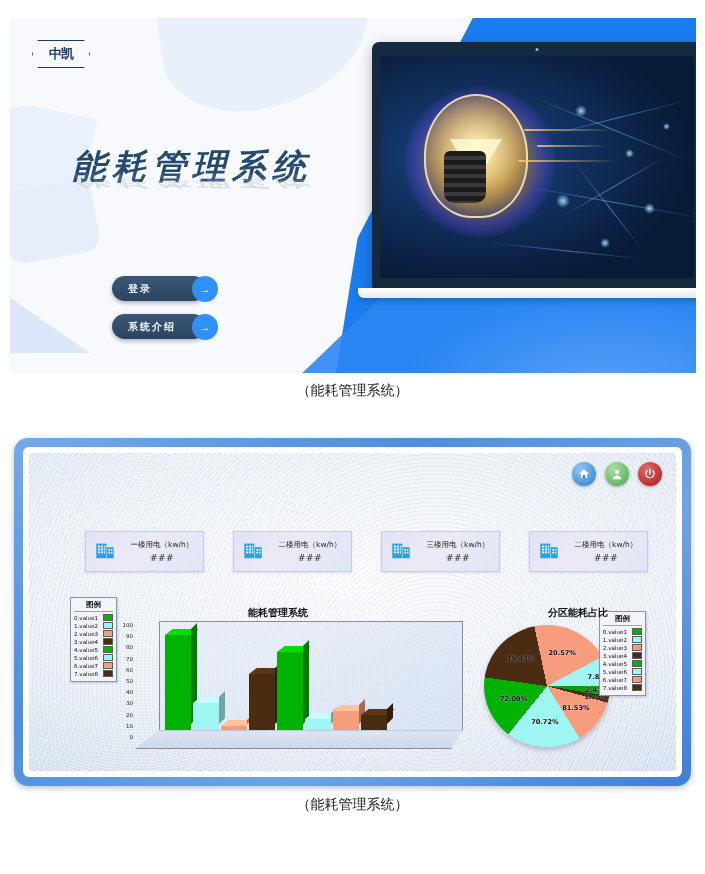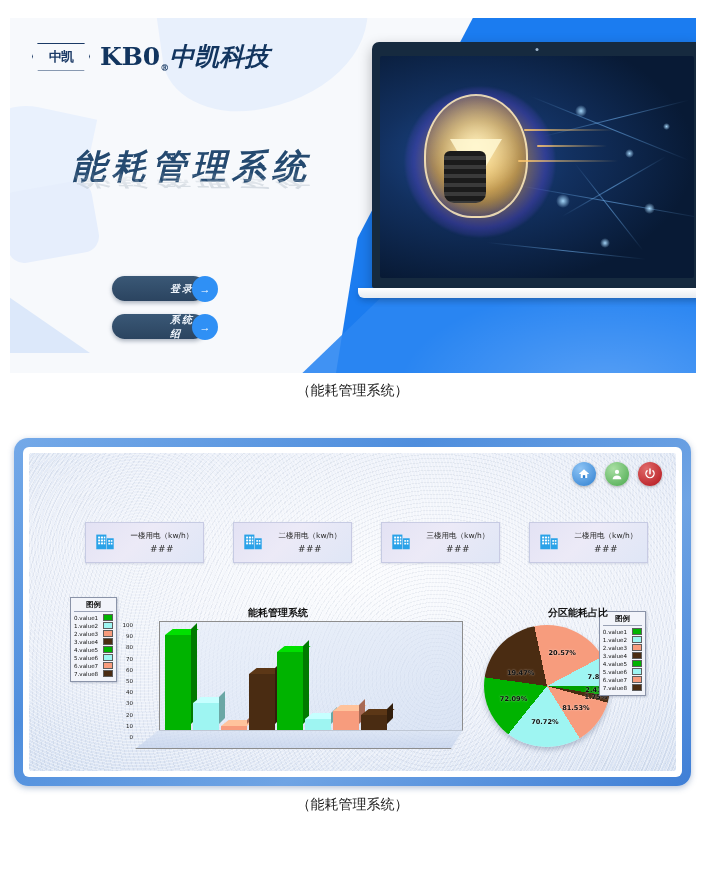--- a/index.html
+++ b/index.html
@@ -118,22 +118,20 @@
     border-radius: 14px;
     background: linear-gradient(180deg, #3a5876, #2b4460);
     box-shadow: 0 2px 4px rgba(20,40,70,.35);
     display: flex; align-items: center; padding-left: 16px;
     margin-bottom: 13px;
     cursor: pointer;
   }
   .pill-label {
     color: #eef4fb; font-size: 10px; font-weight: bold;
     font-family: "DejaVu Sans", sans-serif; letter-spacing: 2px;
-    font-style: italic;
-    margin-left: 42px;
   }
   .pill-arrow {
     position: absolute; right: -12px; top: 50%; transform: translateY(-50%);
     width: 26px; height: 26px; border-radius: 50%;
     background: #2f90f5;
     display: flex; align-items: center; justify-content: center;
     color: #ffffff; font-size: 11px;
   }
 
   
@@ -247,21 +245,21 @@
     display: flex; align-items: center; justify-content: center;
     box-shadow: 0 1px 3px rgba(0,0,0,.3);
     cursor: pointer;
   }
   .tb-home { background: radial-gradient(circle at 35% 28%, #8ec4f5, #2f7fd0); }
   .tb-user { background: radial-gradient(circle at 35% 28%, #a9dfa4, #49a84c); }
   .tb-power{ background: radial-gradient(circle at 35% 28%, #e06a6a, #b3131a); }
 
   
   .kpi-row {
-    position: absolute; left: 56px; top: 69px;
+    position: absolute; left: 56px; top: 78px;
     display: flex; gap: 29px; z-index: 8;
   }
   .kpi-card {
     width: 119px; height: 41px;
     background: linear-gradient(135deg, #e3e2f4 0%, #eceaf7 45%, #dfe6f6 100%);
     border: 1px solid rgba(180,185,215,.6);
     display: flex; align-items: center; gap: 5px;
     padding-left: 8px;
     box-shadow: 0 1px 2px rgba(90,100,140,.18);
   }
@@ -377,21 +375,20 @@
     <div class="blob blob-left2"></div>
     <div class="blob blob-left3"></div>
     <div class="bluediag"></div>
     <div class="bluediag2"></div>
     <div class="bluesoft"></div>
 
     <div class="logo-row">
       <div class="logo-mark">
         <span>中凯</span>
       </div>
-      <div class="logo-text"><span>KB0</span><span class="reg">®</span><span class="cn">中凯科技</span></div>
     </div>
 
     <div class="hero-title-box">
       <div class="hero-title">能耗管理系统</div>
       <div class="hero-title-ref">能耗管理系统</div>
     </div>
 
     <div class="btn-stack">
       <div class="pill">
         <span class="pill-label">登录</span>
@@ -708,21 +705,21 @@
         <div class="pie-wrap">
           <div class="pie" id="pie" style="background: conic-gradient(from -12deg, rgb(247, 156, 125) 0deg, rgb(247, 156, 125) 74.052deg, rgb(158, 245, 242) 74.052deg, rgb(158, 245, 242) 102.42deg, rgb(0, 160, 0) 102.42deg, rgb(0, 160, 0) 111.096deg, rgb(74, 44, 18) 111.096deg, rgb(74, 44, 18) 117.396deg, rgb(247, 156, 125) 117.396deg, rgb(247, 156, 125) 159.948deg, rgb(158, 245, 242) 159.948deg, rgb(158, 245, 242) 230.832deg, rgb(0, 179, 0) 230.832deg, rgb(0, 179, 0) 289.908deg, rgb(74, 44, 18) 289.908deg, rgb(74, 44, 18) 360deg);"></div>
           <div id="pie-labels">
               <div class="pie-lbl" style="left:78.22906155509202px;top:28.379827036767296px;transform:translate(-50%,-50%)">20.57%</div>
               <div class="pie-lbl" style="left:115px;top:52.43476376067169px;transform:translate(-50%,-50%)">7.88%</div>
               <div class="pie-lbl" style="left:112.82769652882851px;top:65.14736767492005px;transform:translate(-50%,-50%)">2.41%</div>
               <div class="pie-lbl" style="left:111.86229584385637px;top:71.60547240189973px;transform:translate(-50%,-50%)">1.75%</div>
               <div class="pie-lbl" style="left:91.87443371643432px;top:82.50039714877937px;transform:translate(-50%,-50%)">81.53%</div>
               <div class="pie-lbl" style="left:60.87124270957176px;top:96.9370058908425px;transform:translate(-50%,-50%)">70.72%</div>
               <div class="pie-lbl" style="left:29.534990080310756px;top:74.27000795309108px;transform:translate(-50%,-50%)">72.09%</div>
-              <div class="pie-lbl" style="left:36.65156366764171px;top:48px;transform:translate(-50%,-50%)">19.47%</div>
+              <div class="pie-lbl" style="left:36.65156366764171px;top:34px;transform:translate(-50%,-50%)">19.47%</div>
             </div>
         </div>
 
       </div>
     </div>
   </div>
 </div>
 <div class="caption">（能耗管理系统）</div>
 
 </body></html>

